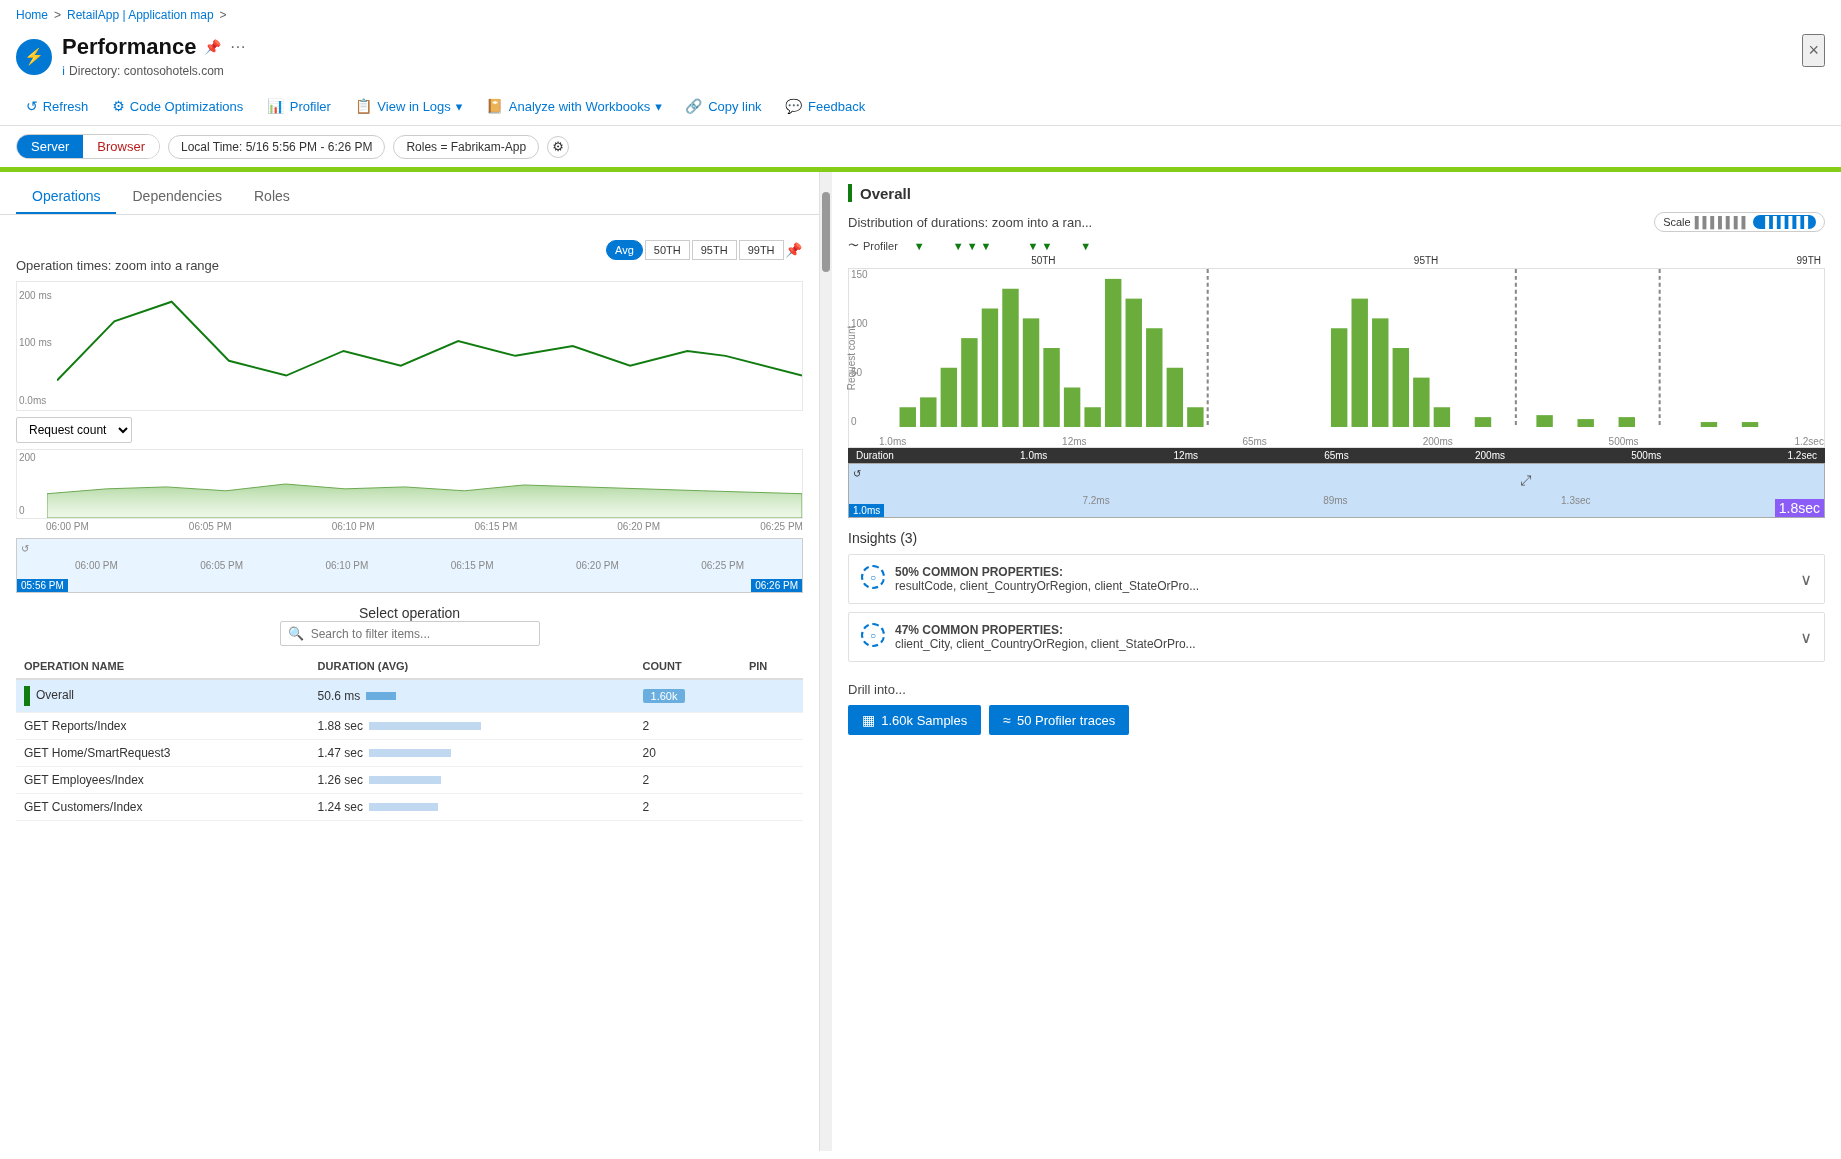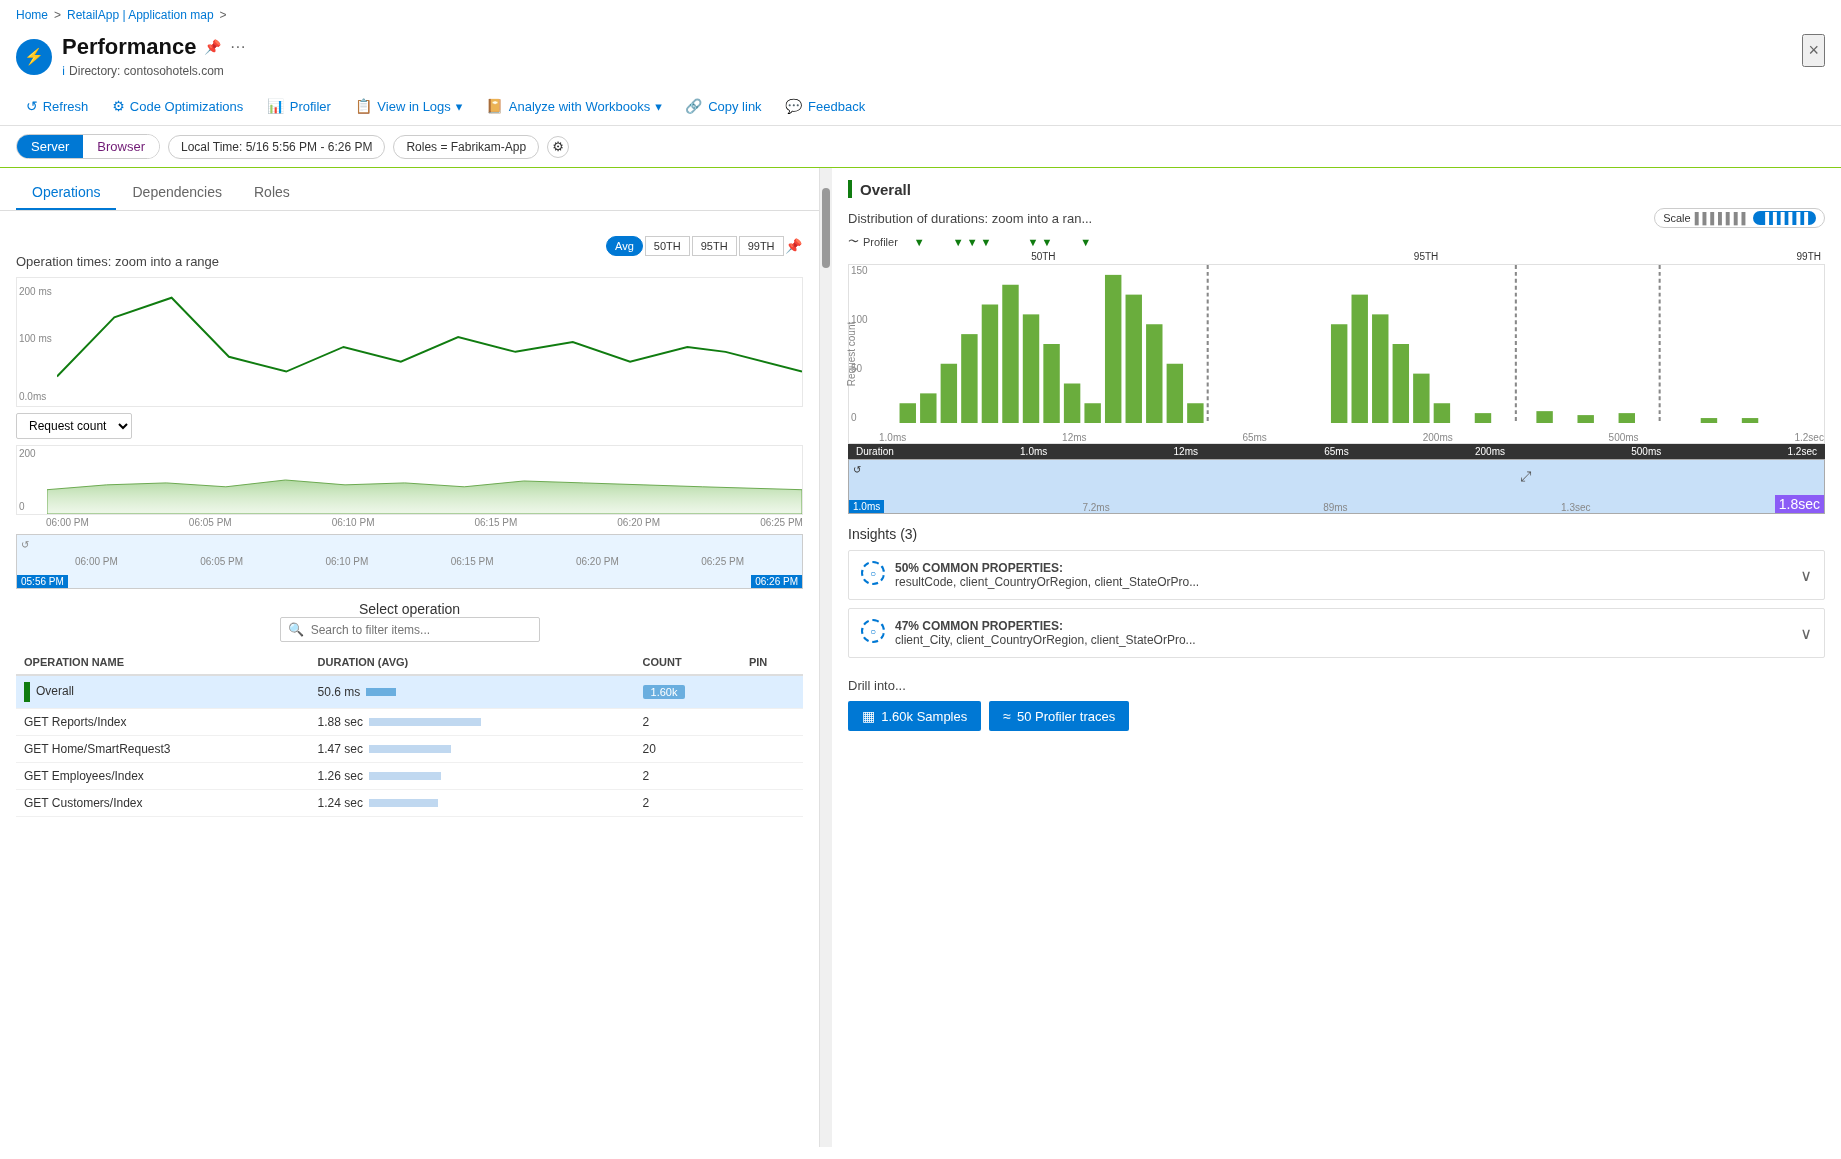--- a/index.html
+++ b/index.html
@@ -13,25 +13,25 @@
     .header-left { display: flex; align-items: center; gap: 10px; }
     .app-icon { width: 36px; height: 36px; background: #0078d4; border-radius: 50%; display: flex; align-items: center; justify-content: center; color: white; font-size: 16px; }
     .title-block h1 { font-size: 22px; font-weight: 600; color: #111; display: flex; align-items: center; gap: 8px; }
     .title-block .subtitle { font-size: 12px; color: #555; display: flex; align-items: center; gap: 4px; margin-top: 2px; }
     .close-btn { font-size: 18px; color: #666; cursor: pointer; padding: 4px; }
 
     .toolbar { display: flex; align-items: center; gap: 4px; padding: 6px 16px; border-bottom: 1px solid #e0e0e0; flex-wrap: wrap; }
     .toolbar-btn { display: flex; align-items: center; gap: 5px; padding: 5px 10px; border: none; background: none; cursor: pointer; color: #0078d4; font-size: 13px; border-radius: 2px; }
     .toolbar-btn .icon { font-size: 14px; }
 
-    .filter-bar { display: flex; align-items: center; gap: 8px; padding: 8px 16px; border-bottom: 1px solid #84cc16; }
+    .filter-bar { display: flex; align-items: center; gap: 8px; padding: 8px 16px; border-bottom: 5px solid #84cc16; }
     .tab-group { display: flex; border: 1px solid #ccc; border-radius: 20px; overflow: hidden; }
     .tab-group button { padding: 4px 14px; border: none; cursor: pointer; font-size: 13px; }
     .tab-group button.active { background: #0078d4; color: white; }
-    .tab-group button.inactive { background: white; color: #701a75; }
+    .tab-group button.inactive { background: white; color: #b91c1c; }
     .filter-pill { display: flex; align-items: center; gap: 6px; padding: 4px 12px; border: 1px solid #ccc; border-radius: 20px; font-size: 12px; color: #333; background: white; cursor: pointer; }
     .filter-icon { width: 22px; height: 22px; border: 1px solid #ccc; border-radius: 50%; display: flex; align-items: center; justify-content: center; cursor: pointer; }
 
     .main-content { display: flex; height: calc(1159px - 180px); overflow: hidden; }
 
     .left-panel { flex: 0 0 820px; border-right: 1px solid #e0e0e0; display: flex; flex-direction: column; overflow: hidden; }
 
     .tabs-nav { display: flex; gap: 0; padding: 8px 16px 0; border-bottom: 1px solid #ddd; }
     .tabs-nav .tab { padding: 8px 16px; cursor: pointer; font-size: 14px; color: #666; border-bottom: 2px solid transparent; }
     .tabs-nav .tab.active { color: #0078d4; border-bottom: 2px solid #0078d4; font-weight: 500; }
@@ -439,21 +439,21 @@
       <span>1.0ms</span>
       <span>12ms</span>
       <span>65ms</span>
       <span>200ms</span>
       <span>500ms</span>
       <span>1.2sec</span>
     </div>
 
     <div class="range-slider2" style="position:relative;height:55px;background:#c8e0f8;border:1px solid #aaa;margin-top:0;">
       <span style="position:absolute;left:4px;top:4px;font-size:10px;">↺</span>
-      <div style="position:absolute;left:0;right:0;bottom:0;display:flex;justify-content:space-between;padding:0 20px;font-size:10px;color:#888;">
+      <div style="position:absolute;left:0;right:0;bottom:11px;display:flex;justify-content:space-between;padding:0 20px;font-size:10px;color:#888;">
         <span></span>
         <span>7.2ms</span>
         <span>89ms</span>
         <span>1.3sec</span>
         <span></span>
       </div>
 
       <span style="position:absolute;right:30%;top:8px;font-size:14px;color:#555;">⤢</span>
       <div class="thumb-left">1.0ms</div>
       <div class="thumb-right">1.8sec</div>

